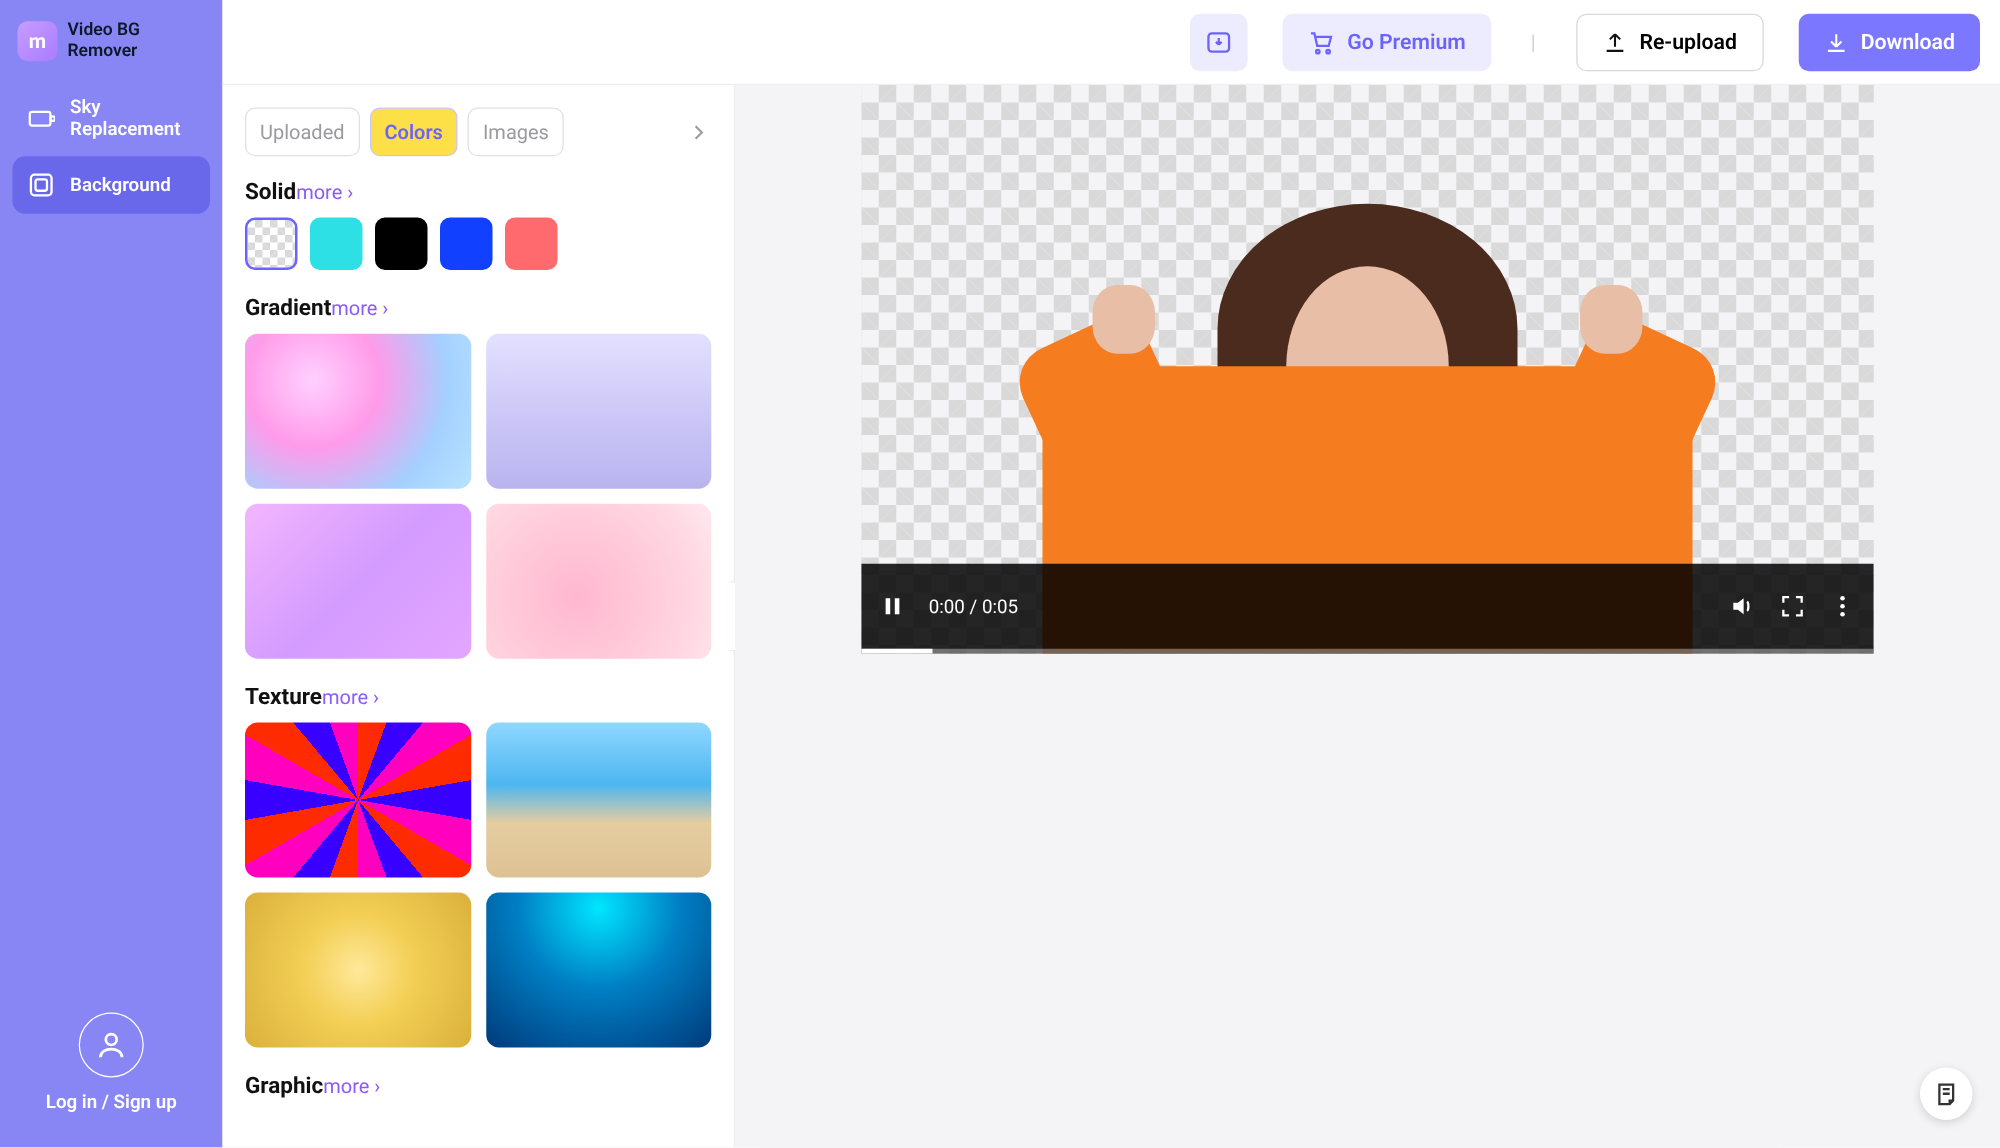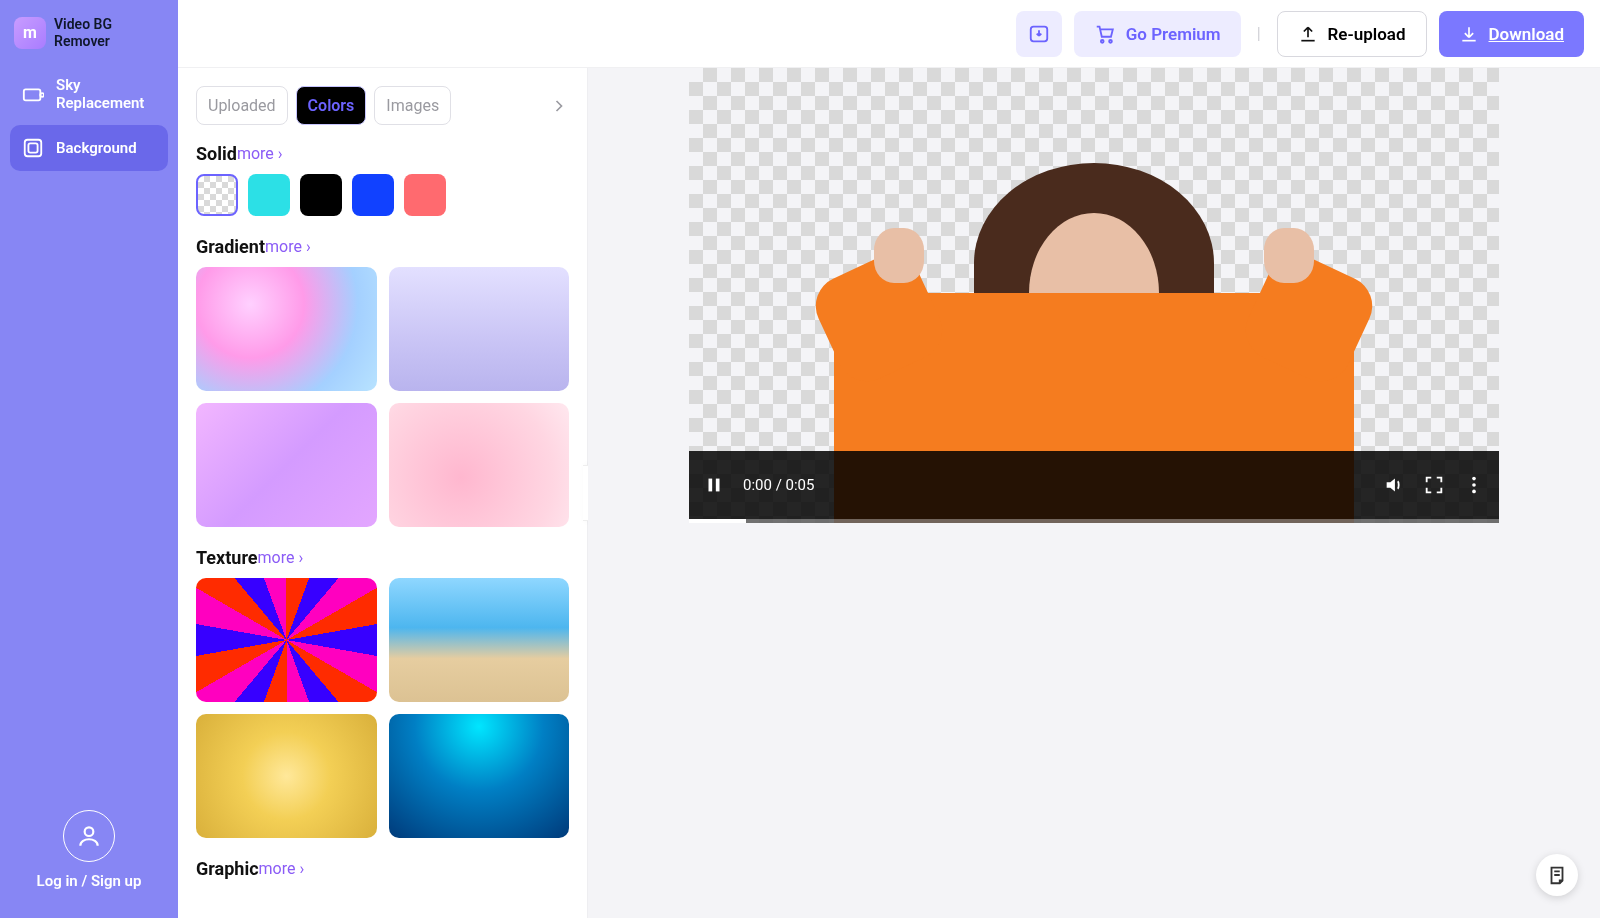--- a/index.html
+++ b/index.html
@@ -13,36 +13,36 @@
     .nav-item.active { background: #6a68ea; }
     .nav-item svg { width: 22px; height: 22px; flex-shrink:0; }
     .nav-item .label { line-height: 1.25; }
     .sidebar-spacer { flex: 1; }
     .user-area { display: flex; flex-direction: column; align-items: center; gap: 10px; padding: 10px 0 18px 0; }
     .avatar-circle { width: 52px; height: 52px; border: 1.5px solid #fff; border-radius: 50%; display:flex; align-items:center; justify-content:center; }
     .avatar-circle svg { width: 26px; height: 26px; stroke:#fff; }
     .login-link { color: #fff; font-size: 15px; font-weight: 600; cursor:pointer; }
     
     .main { flex: 1; display: flex; flex-direction: column; background: #fff; }
-    .top-bar { height: 68px; display: flex; justify-content: flex-end; align-items: center; gap: 12px; padding: 0 16px 0 0; border-bottom: 1px solid #f0f0f2; }
+    .top-bar { height: 68px; display: flex; justify-content: flex-end; align-items: center; gap: 28px; padding: 0 16px 0 0; border-bottom: 1px solid #f0f0f2; }
     .icon-btn { width: 46px; height: 46px; border-radius: 8px; background: #edecff; display:flex; align-items:center; justify-content:center; cursor:pointer; }
     .icon-btn svg { width:22px; height:22px; stroke:#6c63ff; }
     .premium-btn { height: 46px; padding: 0 20px; border-radius: 8px; background: #edecff; color:#6c63ff; font-weight:600; font-size:17px; display:flex; align-items:center; gap:10px; cursor:pointer; }
     .premium-btn svg { width:22px; height:22px; stroke:#6c63ff; }
     .sep { color:#d0d0d6; padding: 0 4px; }
     .outline-btn { height: 46px; padding: 0 20px; border-radius: 8px; background:#fff; border:1px solid #d8d8de; font-weight:600; font-size:17px; display:flex; align-items:center; gap:10px; cursor:pointer; }
     .outline-btn svg { width:20px; height:20px; }
-    .primary-btn { height: 46px; padding: 0 20px; border-radius: 8px; background:#7b78ff; color:#fff; border:none; font-weight:600; font-size:17px; display:flex; align-items:center; gap:10px; cursor:pointer;text-decoration:underline; }
+    .primary-btn { height: 46px; padding: 0 20px; border-radius: 8px; background:#7b78ff; color:#fff; border:none; font-weight:600; font-size:17px; display:flex; align-items:center; gap:10px; cursor:pointer; }
     .primary-btn svg { width:20px; height:20px; stroke:#fff; }
     
     .content { flex:1; display:flex; min-height:0; }
     .panel { width: 410px; border-right:1px solid #eeeef1; display:flex; flex-direction:column; position:relative; }
     .tabs-row { display:flex; align-items:center; gap:8px; padding: 18px 18px 14px 18px; }
     .tab { padding: 9px 11px; border:1px solid #e0e0e6; border-radius:8px; color:#9a9aa0; font-size:16px; cursor:pointer; }
-    .tab.active { background:#000000; border-color:#c7c5ff; color:#6c63ff; font-weight:600; }
+    .tab.active { background:#fde047; border-color:#c7c5ff; color:#6c63ff; font-weight:600; }
     .tabs-row .spacer { flex:1; }
     .chev-right { width:20px; height:20px; color:#9a9aa0; cursor:pointer; }
     
     .scroll { flex:1; overflow:auto; padding: 0 18px 18px 18px; }
     .section-head { display:flex; justify-content:flex-start; align-items:center; padding: 4px 0 10px 0; }
     .section-title { font-size:18px; font-weight:700; color:#111; }
     .more-link { color:#8b5cf6; font-size:16px; cursor:pointer; }
     
     .color-row { display:flex; gap:10px; flex-wrap:wrap; }
     .swatch { width:42px; height:42px; border-radius:8px; cursor:pointer; }

